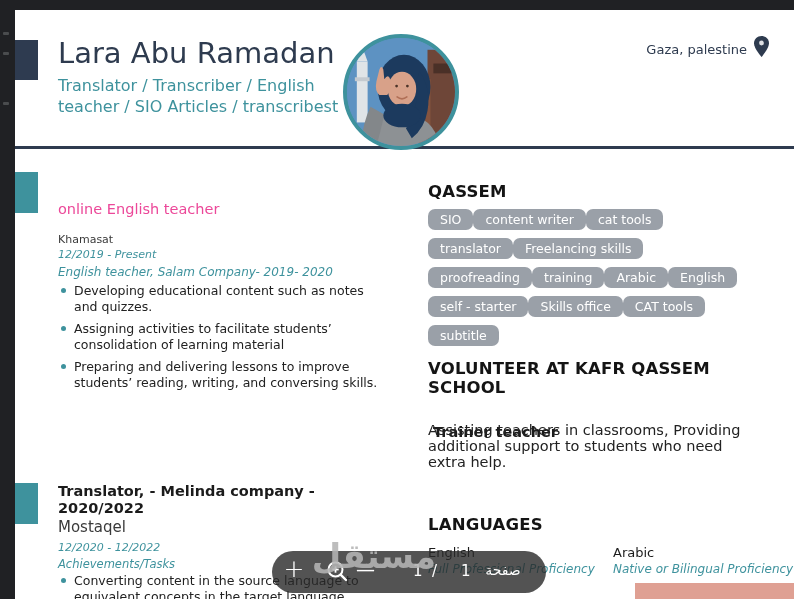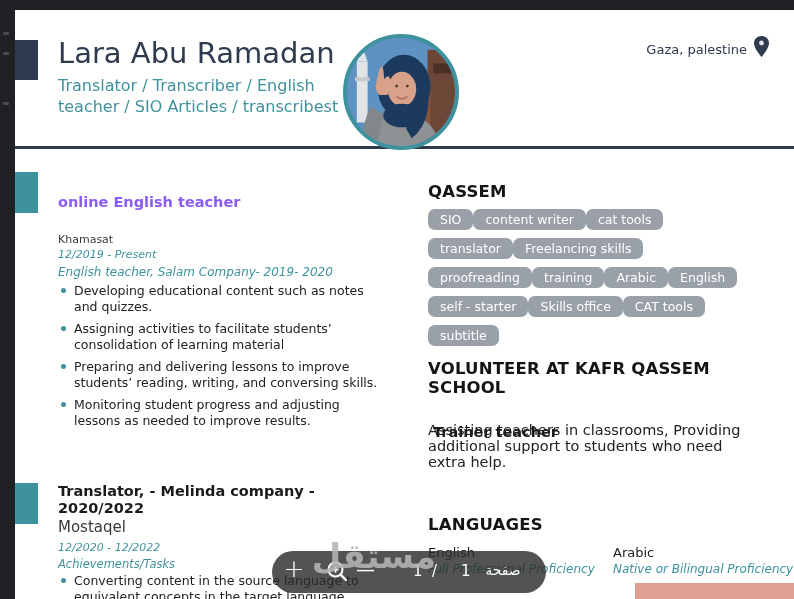--- a/index.html
+++ b/index.html
@@ -14,21 +14,21 @@
   .sq-teal1{top:162px;height:41px;background:#3e929d;}
   .sq-teal2{top:473px;height:41px;background:#3e929d;}
   .name{position:absolute;left:43px;top:26px;font-size:29px;line-height:34px;color:#2e3b4f;font-weight:400;}
   .subtitle{position:absolute;left:43px;top:65px;width:300px;font-size:16px;line-height:21px;color:#3e929d;font-weight:500;}
   .location{position:absolute;left:612px;top:32px;width:120px;text-align:right;font-size:13px;color:#2e3b4f;}
   .pin{position:absolute;left:739px;top:26px;}
   .photo{position:absolute;left:328px;top:24px;width:116px;height:116px;border-radius:50%;border:4px solid #3e929d;overflow:hidden;background:#5d92c2;z-index:5;}
   .divider{position:absolute;left:0;top:136px;width:779px;height:3px;background:#2e3b4f;}
   .h-section{font-size:16.5px;font-weight:700;color:#141414;letter-spacing:.2px;}
   .work-head{position:absolute;left:43px;top:172px;}
-  .job1-title{position:absolute;left:43px;top:184px;font-size:14.5px;font-weight:700;color:#8b5cf6;}
+  .job1-title{position:absolute;left:43px;top:191px;font-size:14.5px;font-weight:400;color:#ec4899;}
   .job1-co{position:absolute;left:43px;top:223px;font-size:11px;color:#3a3a3a;}
   .teal-it{color:#3e929d;font-style:italic;}
   .job1-date{position:absolute;left:43px;top:238px;font-size:11px;}
   .job1-sub{position:absolute;left:43px;top:255px;font-size:12px;}
   .bullets{position:absolute;left:45px;top:273px;width:322px;margin:0;padding:0;list-style:none;}
   .bullets li{position:relative;padding-left:14px;margin-bottom:7px;font-size:12.5px;line-height:15.5px;color:#222;}
   .bullets li::before{content:"";position:absolute;left:1px;top:5px;width:5px;height:5px;border-radius:50%;background:#3e929d;}
   .job2-title{position:absolute;left:43px;top:473px;width:285px;font-size:14.5px;line-height:17px;font-weight:700;color:#1b1b1b;}
   .job2-co{position:absolute;left:43px;top:508px;font-size:15px;color:#3a3a3a;}
   .job2-date{position:absolute;left:43px;top:531px;font-size:11px;}
@@ -108,21 +108,20 @@
     <div class="divider"></div>
 
     <div class="job1-title">online English teacher</div>
     <div class="job1-co">Khamasat</div>
     <div class="job1-date teal-it">12/2019 - Present</div>
     <div class="job1-sub teal-it">English teacher, Salam Company- 2019- 2020</div>
     <ul class="bullets">
       <li>Developing educational content such as notes and quizzes.</li>
       <li>Assigning activities to facilitate students’ consolidation of learning material</li>
       <li>Preparing and delivering lessons to improve students’ reading, writing, and conversing skills.</li>
-      <li>Monitoring student progress and adjusting lessons as needed to improve results.</li>
     </ul>
 
     <div class="job2-title">Translator, - Melinda company - 2020/2022</div>
     <div class="job2-co">Mostaqel</div>
     <div class="job2-date teal-it">12/2020 - 12/2022</div>
     <div class="job2-sub teal-it">Achievements/Tasks</div>
     <ul class="bullets2">
       <li>Converting content in the source language to equivalent concepts in the target language.</li>
     </ul>
 

